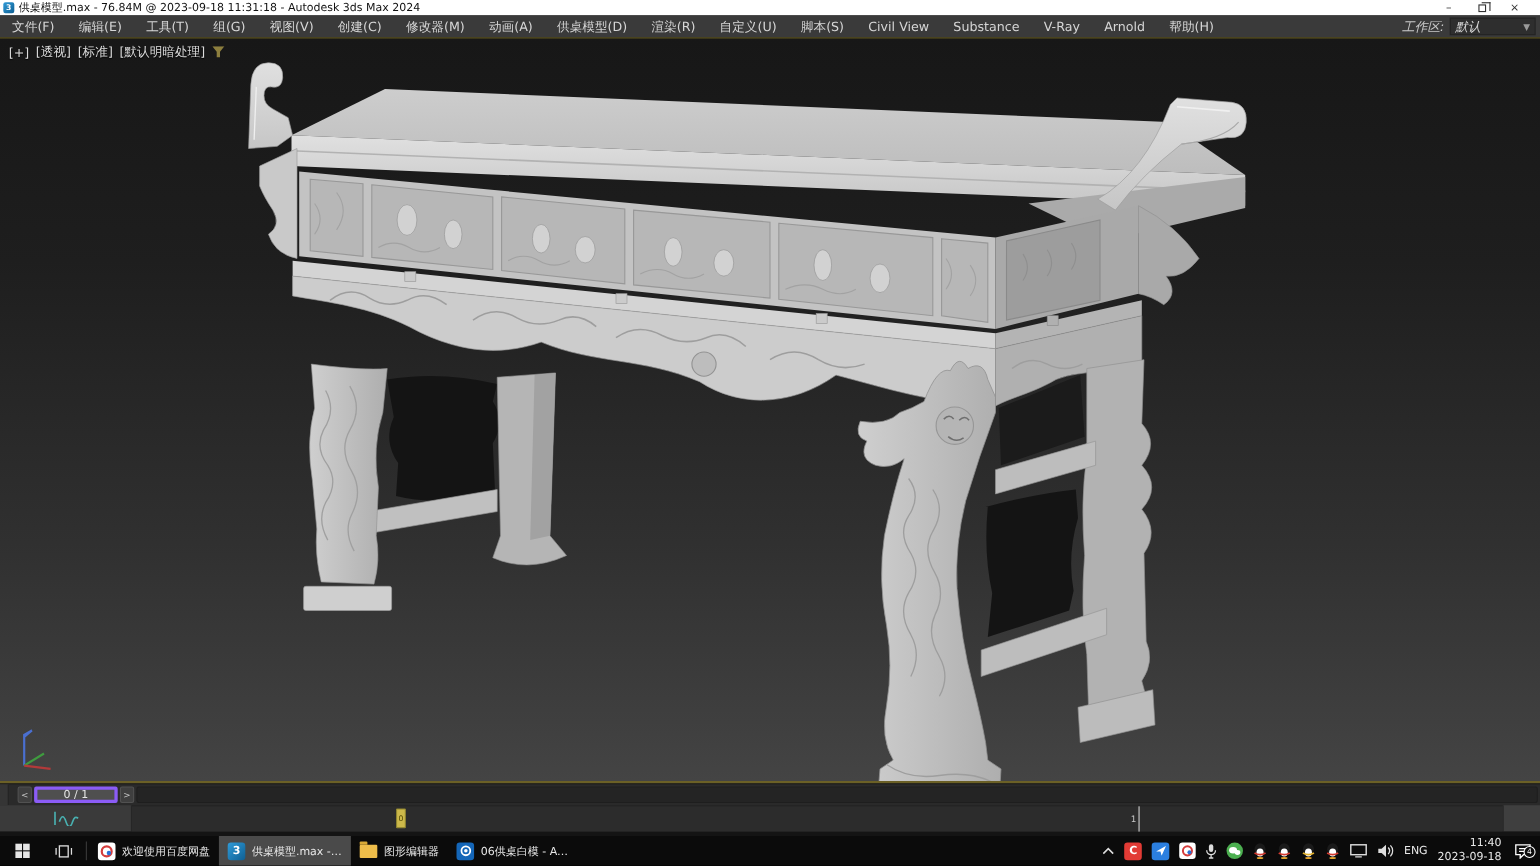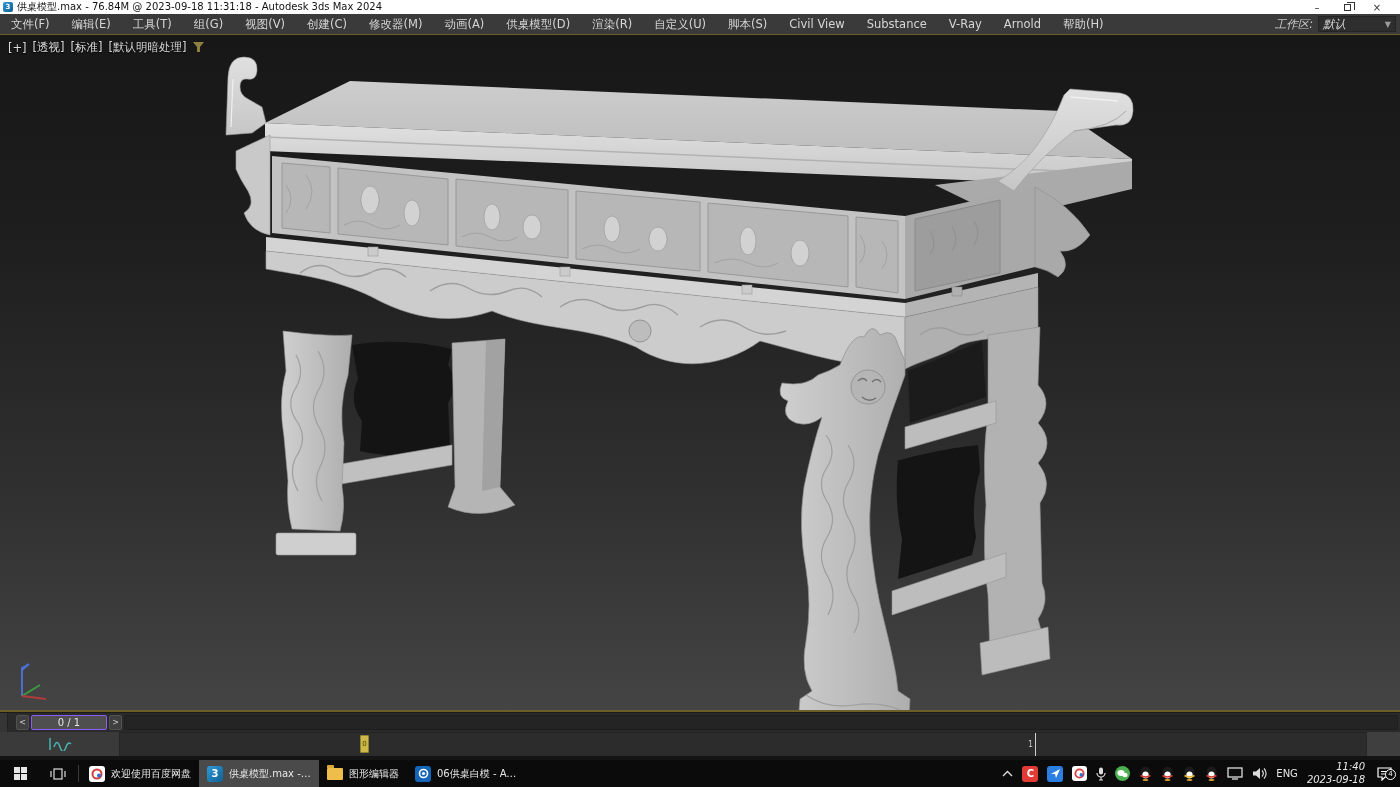--- a/index.html
+++ b/index.html
@@ -44,21 +44,21 @@
 
   
   .timeslider { height:20px; background:#2a2a2a; border-top:1px solid #1a1a1a;
     display:flex; align-items:center; flex:0 0 auto; }
   .v-splitter { width:8px; height:100%; background:#353535; border-right:1px solid #222;
     flex:0 0 auto; }
   .ts-btn { width:13px; height:15px; margin-left:8px; background:#3f3f3f; border:1px solid #515151;
     border-radius:2px; color:#cfcfcf; font-size:8px; display:flex; align-items:center;
     justify-content:center; flex:0 0 auto; }
   .ts-btn.next { margin-left:2px; }
-  .ts-handle { width:76px; height:15px; margin-left:2px; background:#4f4f4f; border:1px solid #8b5cf6;
+  .ts-handle { width:76px; height:15px; margin-left:2px; background:#4f4f4f; border:3px solid #8b5cf6;
     border-radius:2px; color:#e6e6e6; font-size:10px; display:flex; align-items:center;
     justify-content:center; flex:0 0 auto; }
   .ts-track { flex:1 1 auto; height:15px; margin:0 2px; background:#242424;
     border:1px solid #1e1e1e; border-radius:2px; }
 
   
   .trackbar { height:24px; background:#2c2c2c; display:flex; align-items:stretch; flex:0 0 auto; }
   .tb-left { width:120px; background:#3a3a3a; border-right:1px solid #262626; display:flex;
     align-items:center; justify-content:center; flex:0 0 auto; }
   .tb-track { position:relative; flex:1 1 auto; background:#2c2c2c; border-top:1px solid #242424; }
@@ -92,21 +92,21 @@
   .folder-ico { position:relative; width:16px; height:12px; background:#eebd4a; border-radius:1px;
     flex:0 0 auto; }
   .folder-ico:before { content:""; position:absolute; left:0; top:-3px; width:7px; height:3px;
     background:#d9a936; border-radius:1px 1px 0 0; }
   .tray { margin-left:auto; display:flex; align-items:center; gap:9px; padding-right:6px; }
   .tray-ico { width:16px; height:16px; display:flex; align-items:center; justify-content:center;
     border-radius:3px; flex:0 0 auto; }
   .sq-red { background:#e23b35; color:#fff; font-size:10px; font-weight:bold; }
   .sq-blue { background:#2b7fe0; }
   .lang { font-size:10px;text-align:right; }
-  .clock { text-align:right; font-size:10px; line-height:1.25;font-style:italic; }
+  .clock { text-align:right; font-size:10px; line-height:1.25; }
   .notif { position:relative; width:20px; display:flex; align-items:center; justify-content:center; }
   .notif .badge { position:absolute; right:-2px; bottom:1px; width:11px; height:11px;
     border-radius:50%; background:#0b0b0b; border:1px solid #fff; color:#fff; font-size:7px;
     display:flex; align-items:center; justify-content:center; }
 </style>
 </head>
 <body>
 
 <div class="app">
 

